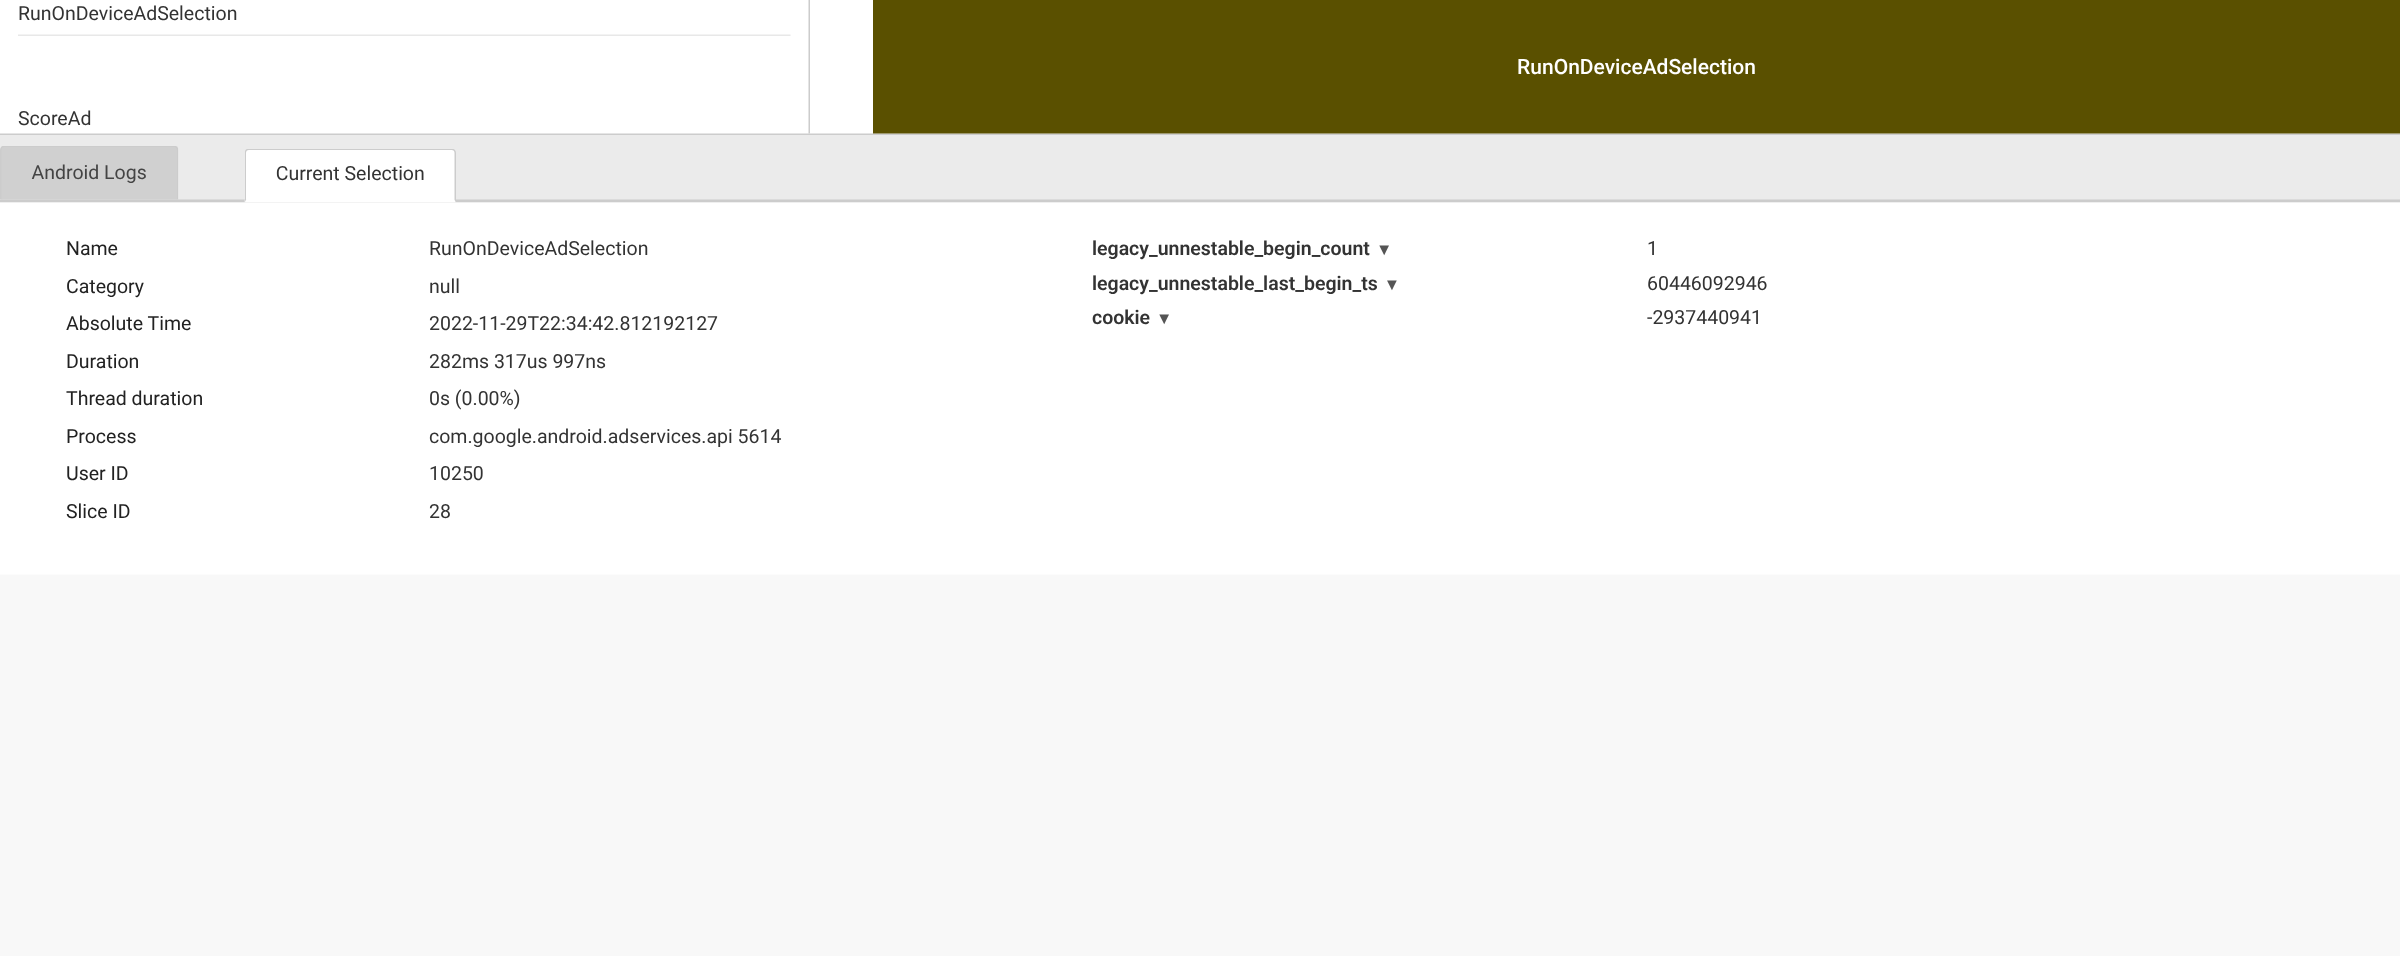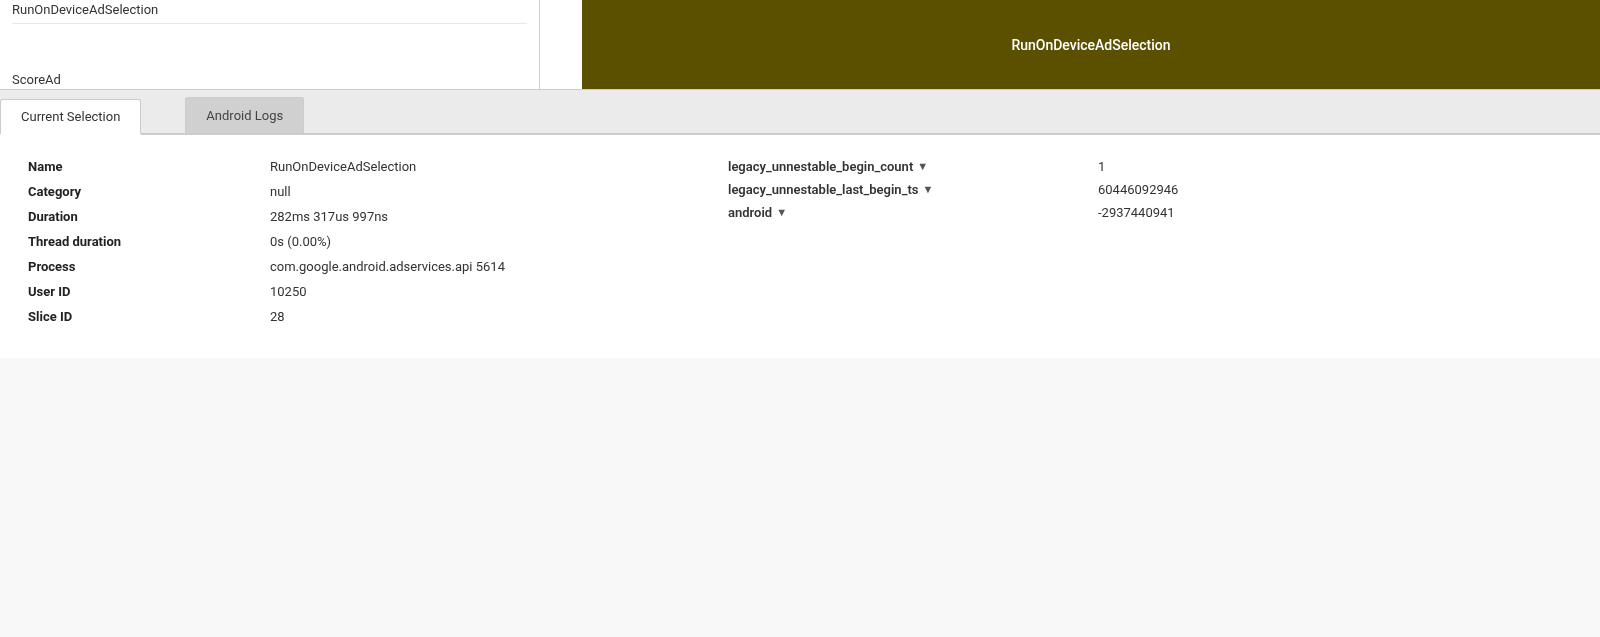--- a/index.html
+++ b/index.html
@@ -126,25 +126,26 @@
       padding-left: 60px;
     }
 
     .field-row {
       display: flex;
       align-items: baseline;
       margin-bottom: 10px;
     }
 
     .field-label {
-      font-weight: 700;
+      font-weight: 400;
       width: 200px;
       flex-shrink: 0;
       font-size: 13px;
       color: #222;
+      margin-left: 16px;
     }
 
     .field-value {
       font-size: 13px;
       color: #333;
     }
 
     
     .args-title {
       font-size: 14px;
@@ -187,36 +188,40 @@
   <div class="top-bar-left">
     <div class="top-bar-row">RunOnDeviceAdSelection</div>
     <div class="top-bar-row">ScoreAd</div>
   </div>
   <div class="top-bar-right">
     <div class="trace-header">RunOnDeviceAdSelection</div>
   </div>
 </div>
 
 <div class="tabs-bar">
+  <div class="tab inactive">Android Logs</div>
   <div class="tab active">Current Selection</div>
-  <div class="tab inactive">Android Logs</div>
 </div>
 
 <div class="content">
 
   <div class="content-inner">
 
     <div class="left-details">
       <div class="field-row">
         <span class="field-label">Name</span>
         <span class="field-value">RunOnDeviceAdSelection</span>
       </div>
       <div class="field-row">
         <span class="field-label">Category</span>
         <span class="field-value">null</span>
+      </div>
+      <div class="field-row">
+        <span class="field-label">Absolute Time</span>
+        <span class="field-value">2022-11-29T22:34:42.812192127</span>
       </div>
       <div class="field-row">
         <span class="field-label">Duration</span>
         <span class="field-value">282ms 317us 997ns</span>
       </div>
       <div class="field-row">
         <span class="field-label">Thread duration</span>
         <span class="field-value">0s (0.00%)</span>
       </div>
       <div class="field-row">
@@ -246,20 +251,20 @@
       <div class="arg-row">
         <span class="arg-name">
           <span>legacy_unnestable_last_begin_ts</span>
           <span class="arg-dropdown-icon">▼</span>
         </span>
         <span class="arg-value">60446092946</span>
       </div>
 
       <div class="arg-row">
         <span class="arg-name">
-          <span>android</span>
+          <span>cookie</span>
           <span class="arg-dropdown-icon">▼</span>
         </span>
         <span class="arg-value">-2937440941</span>
       </div>
     </div>
   </div>
 </div>
 
 </body></html>

